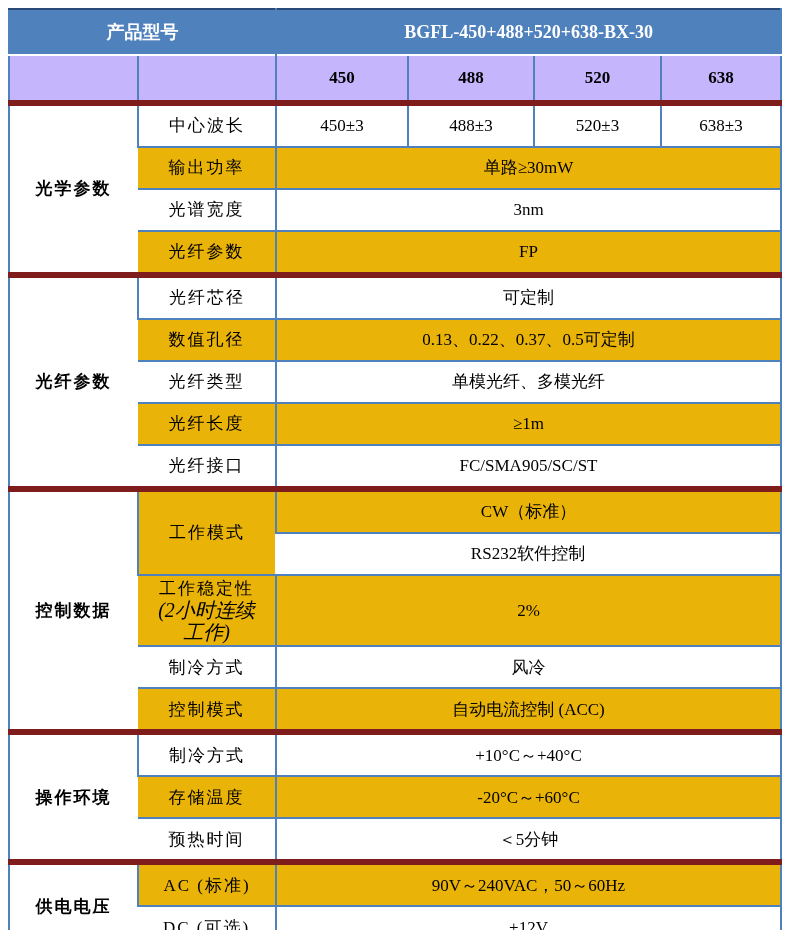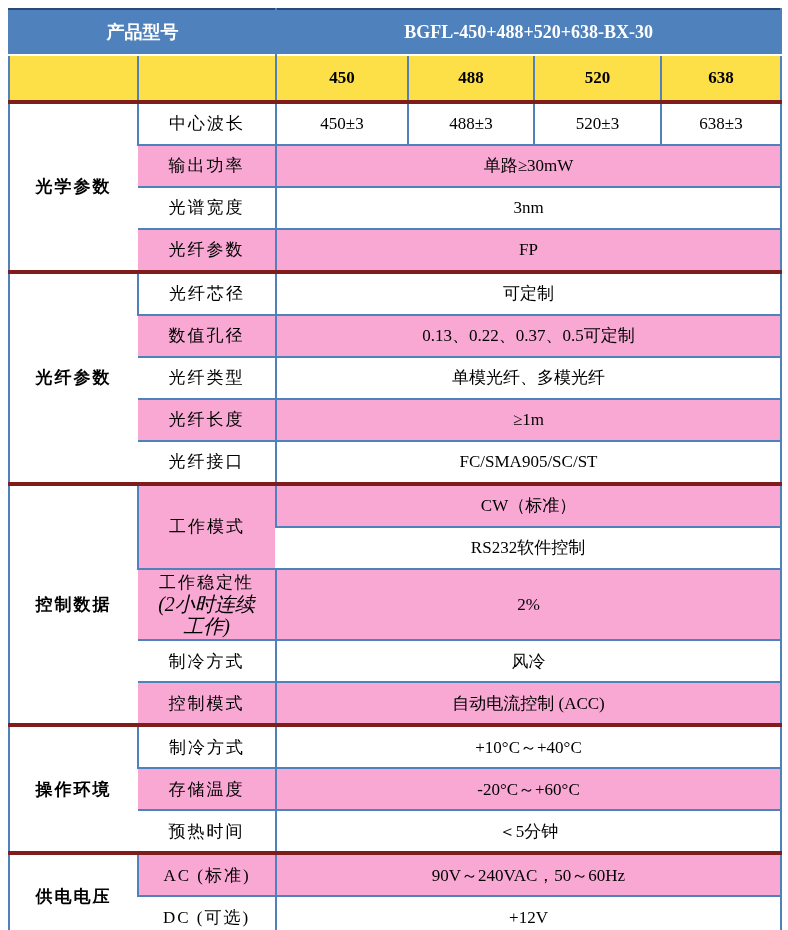--- a/index.html
+++ b/index.html
@@ -33,27 +33,27 @@
   tr.hdr td{
     background:#4F81BD;
     color:#fff;
     font-weight:bold;
     font-size:18px;
     height:40px;
     border-top:none;
     border-left-color:#4F81BD;
   }
   tr.cols td{
-    background:#fde047;
+    background:#c4b5fd;
     font-weight:bold;
     height:40px;
     border-top:2px solid #FFFFFF;
   }
-  tr.sec td{border-top:4px solid #7f1d1d;}
-  td.blue{background:#f9a8d4;}
+  tr.sec td{border-top:6px solid #7f1d1d;}
+  td.blue{background:#eab308;}
   td.white{background:#FFFFFF;}
   td.group{
     background:#FFFFFF;
     font-weight:bold;
     font-size:17px;
     letter-spacing:2px;
   }
   td.param{letter-spacing:2px;font-size:17px;}
   td.param .sub{display:block;letter-spacing:0;font-size:20px;line-height:1.1;font-style:italic;}
   tr.std td{height:36px;}

